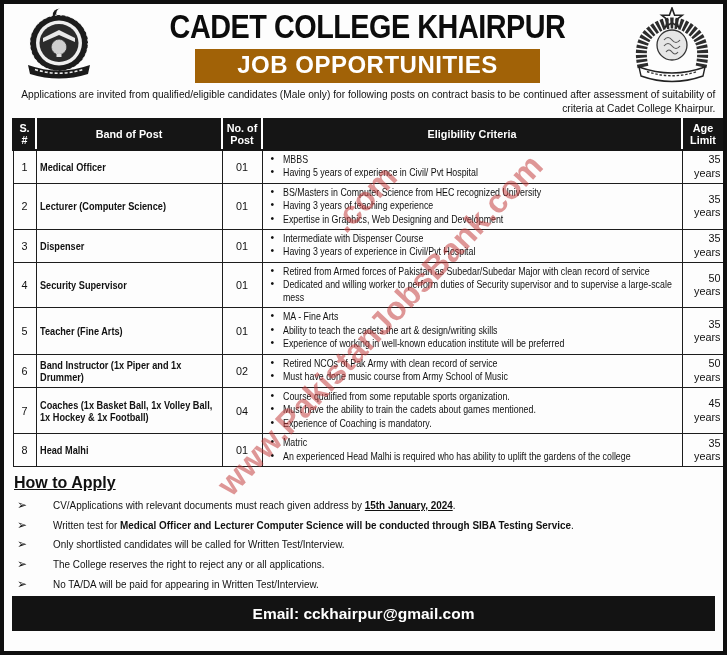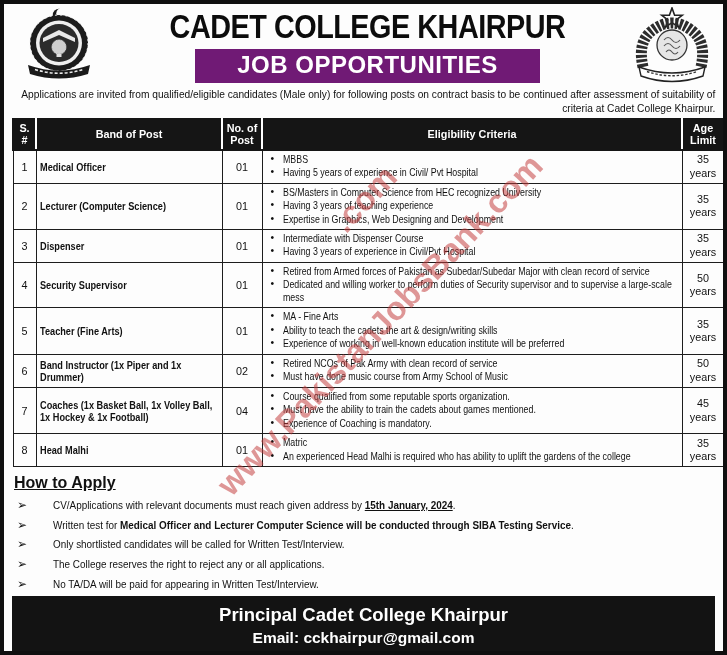--- a/index.html
+++ b/index.html
@@ -7,42 +7,42 @@
     width:727px;height:655px;box-sizing:border-box;position:relative;overflow:hidden;
     background:#fdfdfd;border:4px solid #0f0f0f;margin:0 auto;
     font-family:"Liberation Sans","DejaVu Sans",sans-serif;color:#111;
   }
   
   .header{display:flex;align-items:flex-start;padding:3px 6px 0 6px;border-radius:14px;}
   .logo-left{width:98px;height:72px;flex:0 0 auto;}
   .logo-right{width:90px;height:76px;flex:0 0 auto;}
   .header-center{flex:1;text-align:center;padding-top:1px;}
   .college-title{font-size:30px;font-weight:bold;color:#0c0c0c;transform:scale(.96,1.1);transform-origin:center top;letter-spacing:-.5px;white-space:nowrap;}
-  .job-banner{display:inline-block;margin-top:7px;background:#701a75;color:#fff;font-size:24px;font-weight:bold;padding:2px 42px 4px;letter-spacing:.5px;white-space:nowrap;}
+  .job-banner{display:inline-block;margin-top:7px;background:#a16207;color:#fff;font-size:24px;font-weight:bold;padding:2px 42px 4px;letter-spacing:.5px;white-space:nowrap;}
   
   .intro{margin:4px 8px 2px;font-size:11.6px;line-height:1.24;text-align:right;}
   .intro .condensed{transform:scaleX(.88);transform-origin:left top;width:113.7%;display:block;}
   
   table.posts{width:711px;margin:2px 8px 0;border-collapse:collapse;table-layout:fixed;}
   table.posts th{
     background:#151515;color:#fff;font-size:10.8px;line-height:1.15;padding:2px 1px;
     border-top:2px solid #151515;border-bottom:2px solid #151515;border-left:2px solid #fff;border-right:2px solid #fff;
     white-space:pre-line;font-weight:bold;vertical-align:middle;
   }
   table.posts th:first-child{border-left-color:#151515;}
   table.posts th:last-child{border-right-color:#151515;margin-left:24px;}
   table.posts td{border:1.6px solid #1d1d1d;font-size:10.8px;padding:2px 3px;vertical-align:middle;}
   td.c-sno{text-align:center;}
   td.c-post{font-weight:bold;padding-left:5px;}
   td.c-post .condensed,td.c-crit .condensed{transform:scaleX(.85);transform-origin:left center;width:117.6%;display:block;}
   td.c-count{text-align:center;}
   td.c-crit ul{margin:0;padding:0;list-style:none;}
   td.c-crit li{padding-left:17px;position:relative;font-size:10.4px;line-height:1.2;margin:1px 0;}
   td.c-crit li::before{content:"•";position:absolute;left:5px;top:-1px;}
-  td.c-age{text-align:center;font-size:10.8px;line-height:1.25;}
+  td.c-age{text-align:right;font-size:10.8px;line-height:1.25;}
   
   .how-to-apply{margin:7px 10px 0;}
   .hta-heading{font-size:16px;font-weight:bold;text-decoration:underline;margin-bottom:6px;}
   .apply-item{display:flex;margin-bottom:4px;font-size:11.8px;line-height:1.3;}
   .apply-item .arrow{width:36px;flex:0 0 auto;padding-left:3px;font-size:12px;}
   .apply-text{flex:1;transform:scaleX(.84);transform-origin:left center;width:119%;white-space:nowrap;}
   .apply-text u{text-decoration:underline;}
   
   .contact-bar{margin:4px 8px 0;background:#131313;color:#fff;text-align:center;padding:6px 4px 8px;}
   .principal{font-size:18.5px;font-weight:bold;margin:2px 0 3px;}
@@ -299,19 +299,18 @@
           <span class="apply-text"><span>The College reserves the right to reject any or all applications.</span></span>
         </div>
         <div class="apply-item">
           <span class="arrow">➢</span>
           <span class="apply-text"><span>No TA/DA will be paid for appearing in Written Test/Interview.</span></span>
         </div>
       </div>
   </div>
 
   <div class="contact-bar">
-    <div class="principal">Principal Cadet College Khairpur</div>
     <div class="email">Email: cckhairpur@gmail.com</div>
   </div>
 
   <div class="watermark wm-main" style="color: rgb(194, 58, 58);">www.PakistanJobsBank.com</div>
   <div class="watermark wm-frag" style="color: rgb(194, 58, 58);">.com</div>
 </div>
 
 </body></html>

